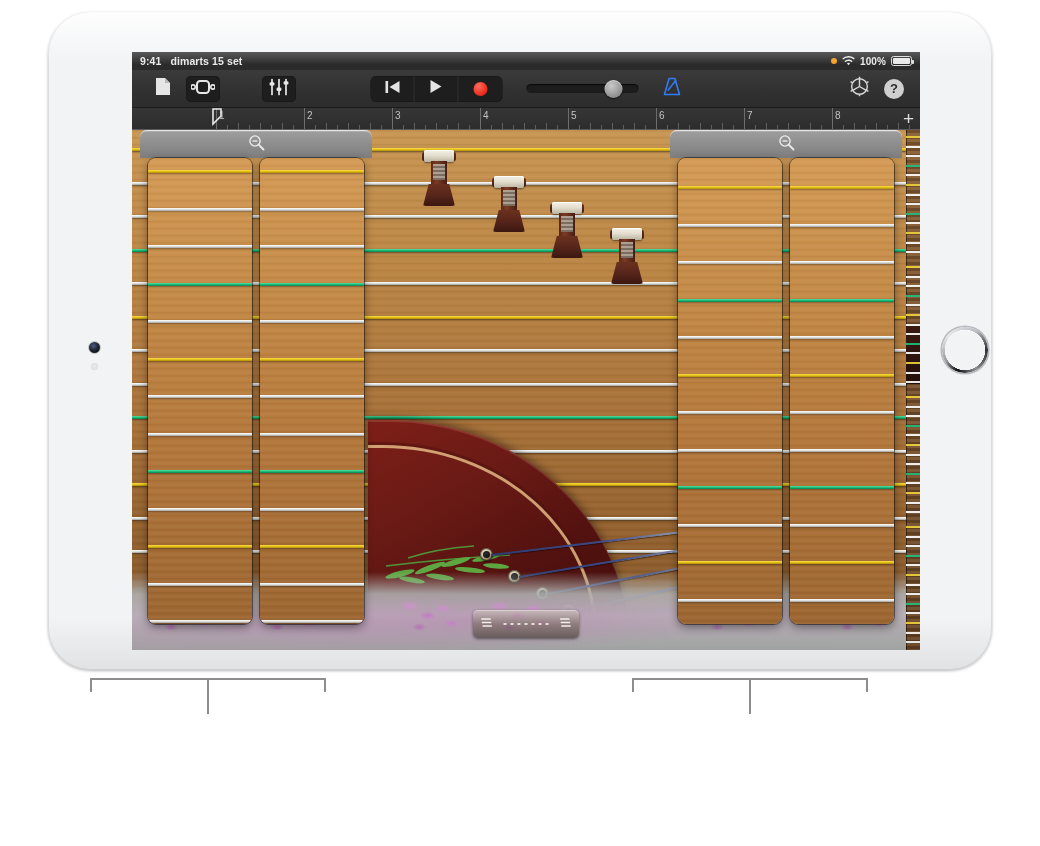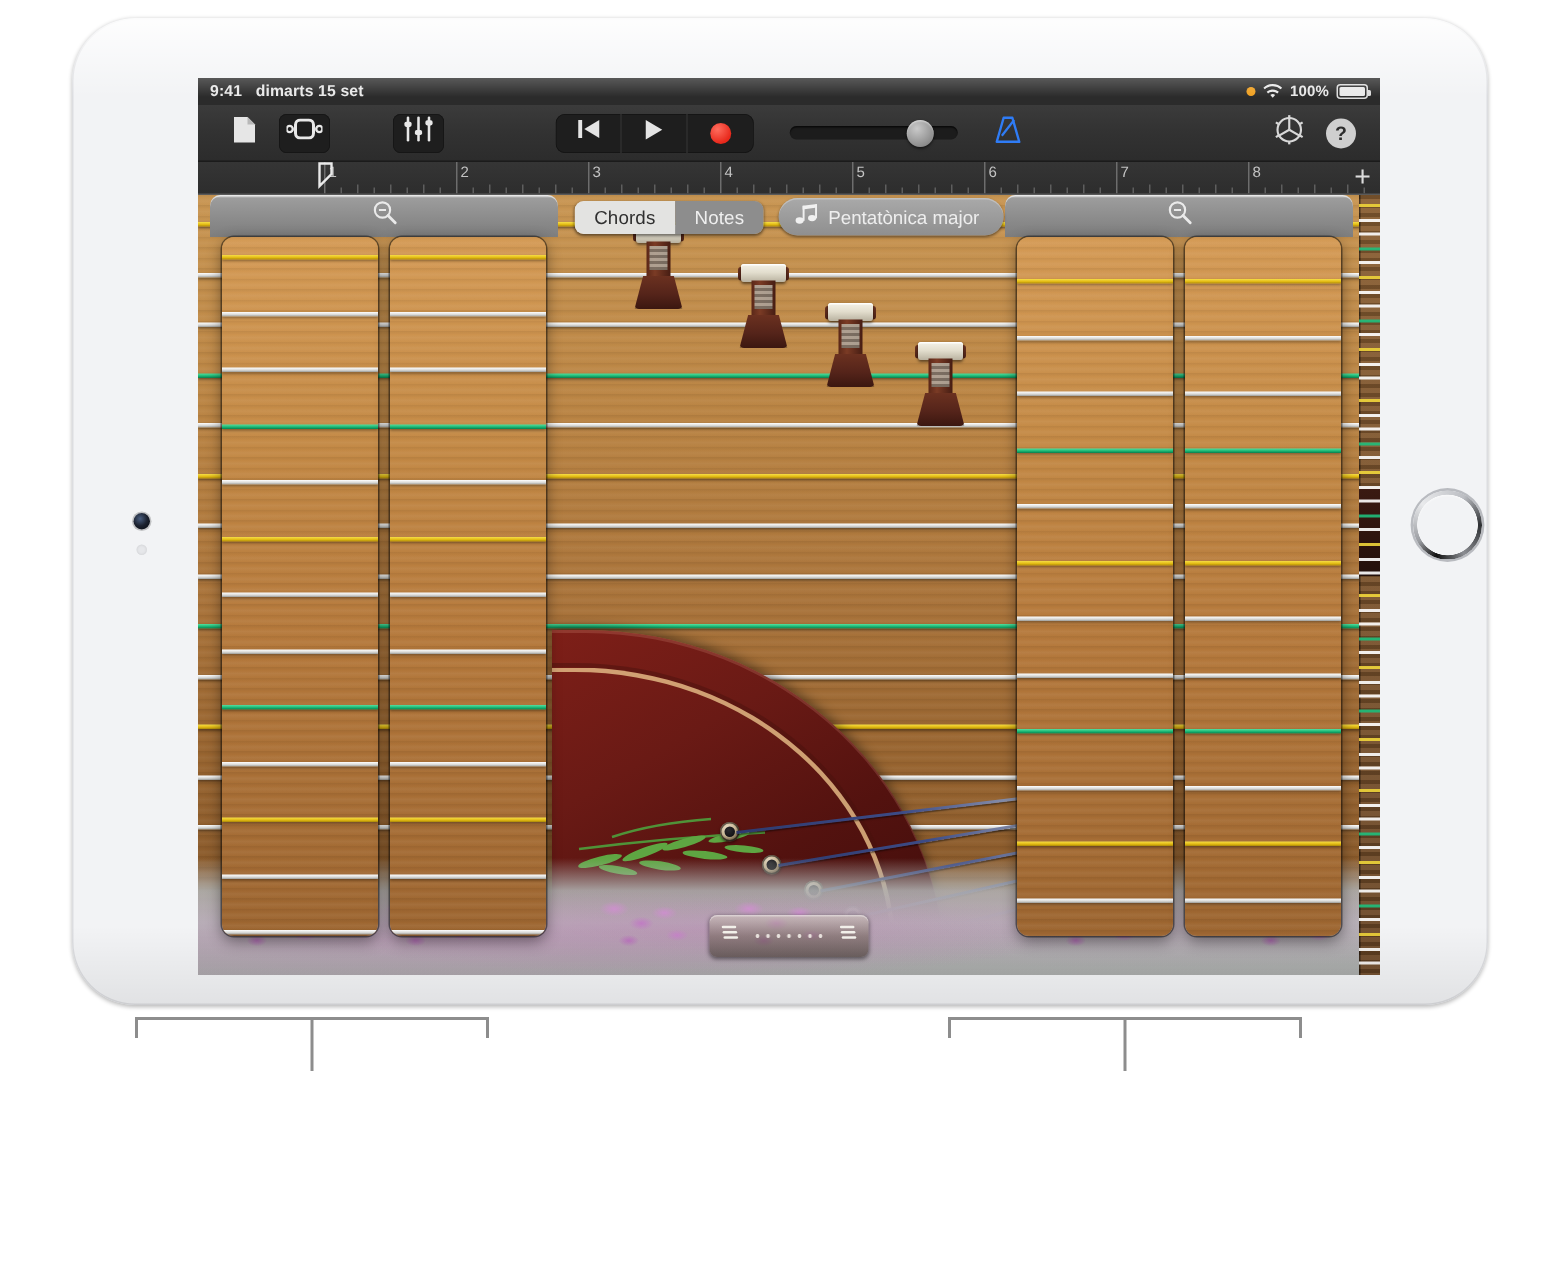--- a/index.html
+++ b/index.html
@@ -845,40 +845,20 @@
           <div class="pstring s-white" style="top: 178px;"></div>
           <div class="pstring s-yellow" style="top: 215.5px;"></div>
           <div class="pstring s-white" style="top: 253px;"></div>
           <div class="pstring s-white" style="top: 290.5px;"></div>
           <div class="pstring s-green" style="top: 328px;"></div>
           <div class="pstring s-white" style="top: 365.5px;"></div>
           <div class="pstring s-yellow" style="top: 403px;"></div>
           <div class="pstring s-white" style="top: 440.5px;"></div>
         </div>
 
-      <div id="center-controls">
-        <div id="seg">
-          <div class="seg-item active">Chords</div>
-          <div class="seg-item inactive">Notes</div>
-        </div>
-        <div id="scale-pill">
-          <span>
-            <svg width="15" height="14" viewBox="0 0 15 14">
-              <g fill="#f0f0f0">
-                <ellipse cx="3" cy="11" rx="2.7" ry="2.1"></ellipse>
-                <ellipse cx="11.3" cy="9.4" rx="2.7" ry="2.1"></ellipse>
-                <rect x="5" y="1.2" width="1.3" height="10"></rect>
-                <rect x="13.3" y="0.3" width="1.3" height="9.3"></rect>
-                <path d="M5 1.2 14.6 0v2.4L5 3.6z"></path>
-              </g>
-            </svg>
-          </span>
-          <span>Pentatònica major</span>
-        </div>
-      </div>
 
       <div id="glide-control">
         <span>
           <svg width="15" height="15" viewBox="0 0 15 15">
             <g stroke="#f2f0ea" stroke-width="1.7" stroke-linecap="round" fill="none">
               <path d="M2 4h8"></path>
                 <path d="M2.6 7.5h8"></path>
                 <path d="M3.2 11h8"></path>
             </g>
           </svg>

